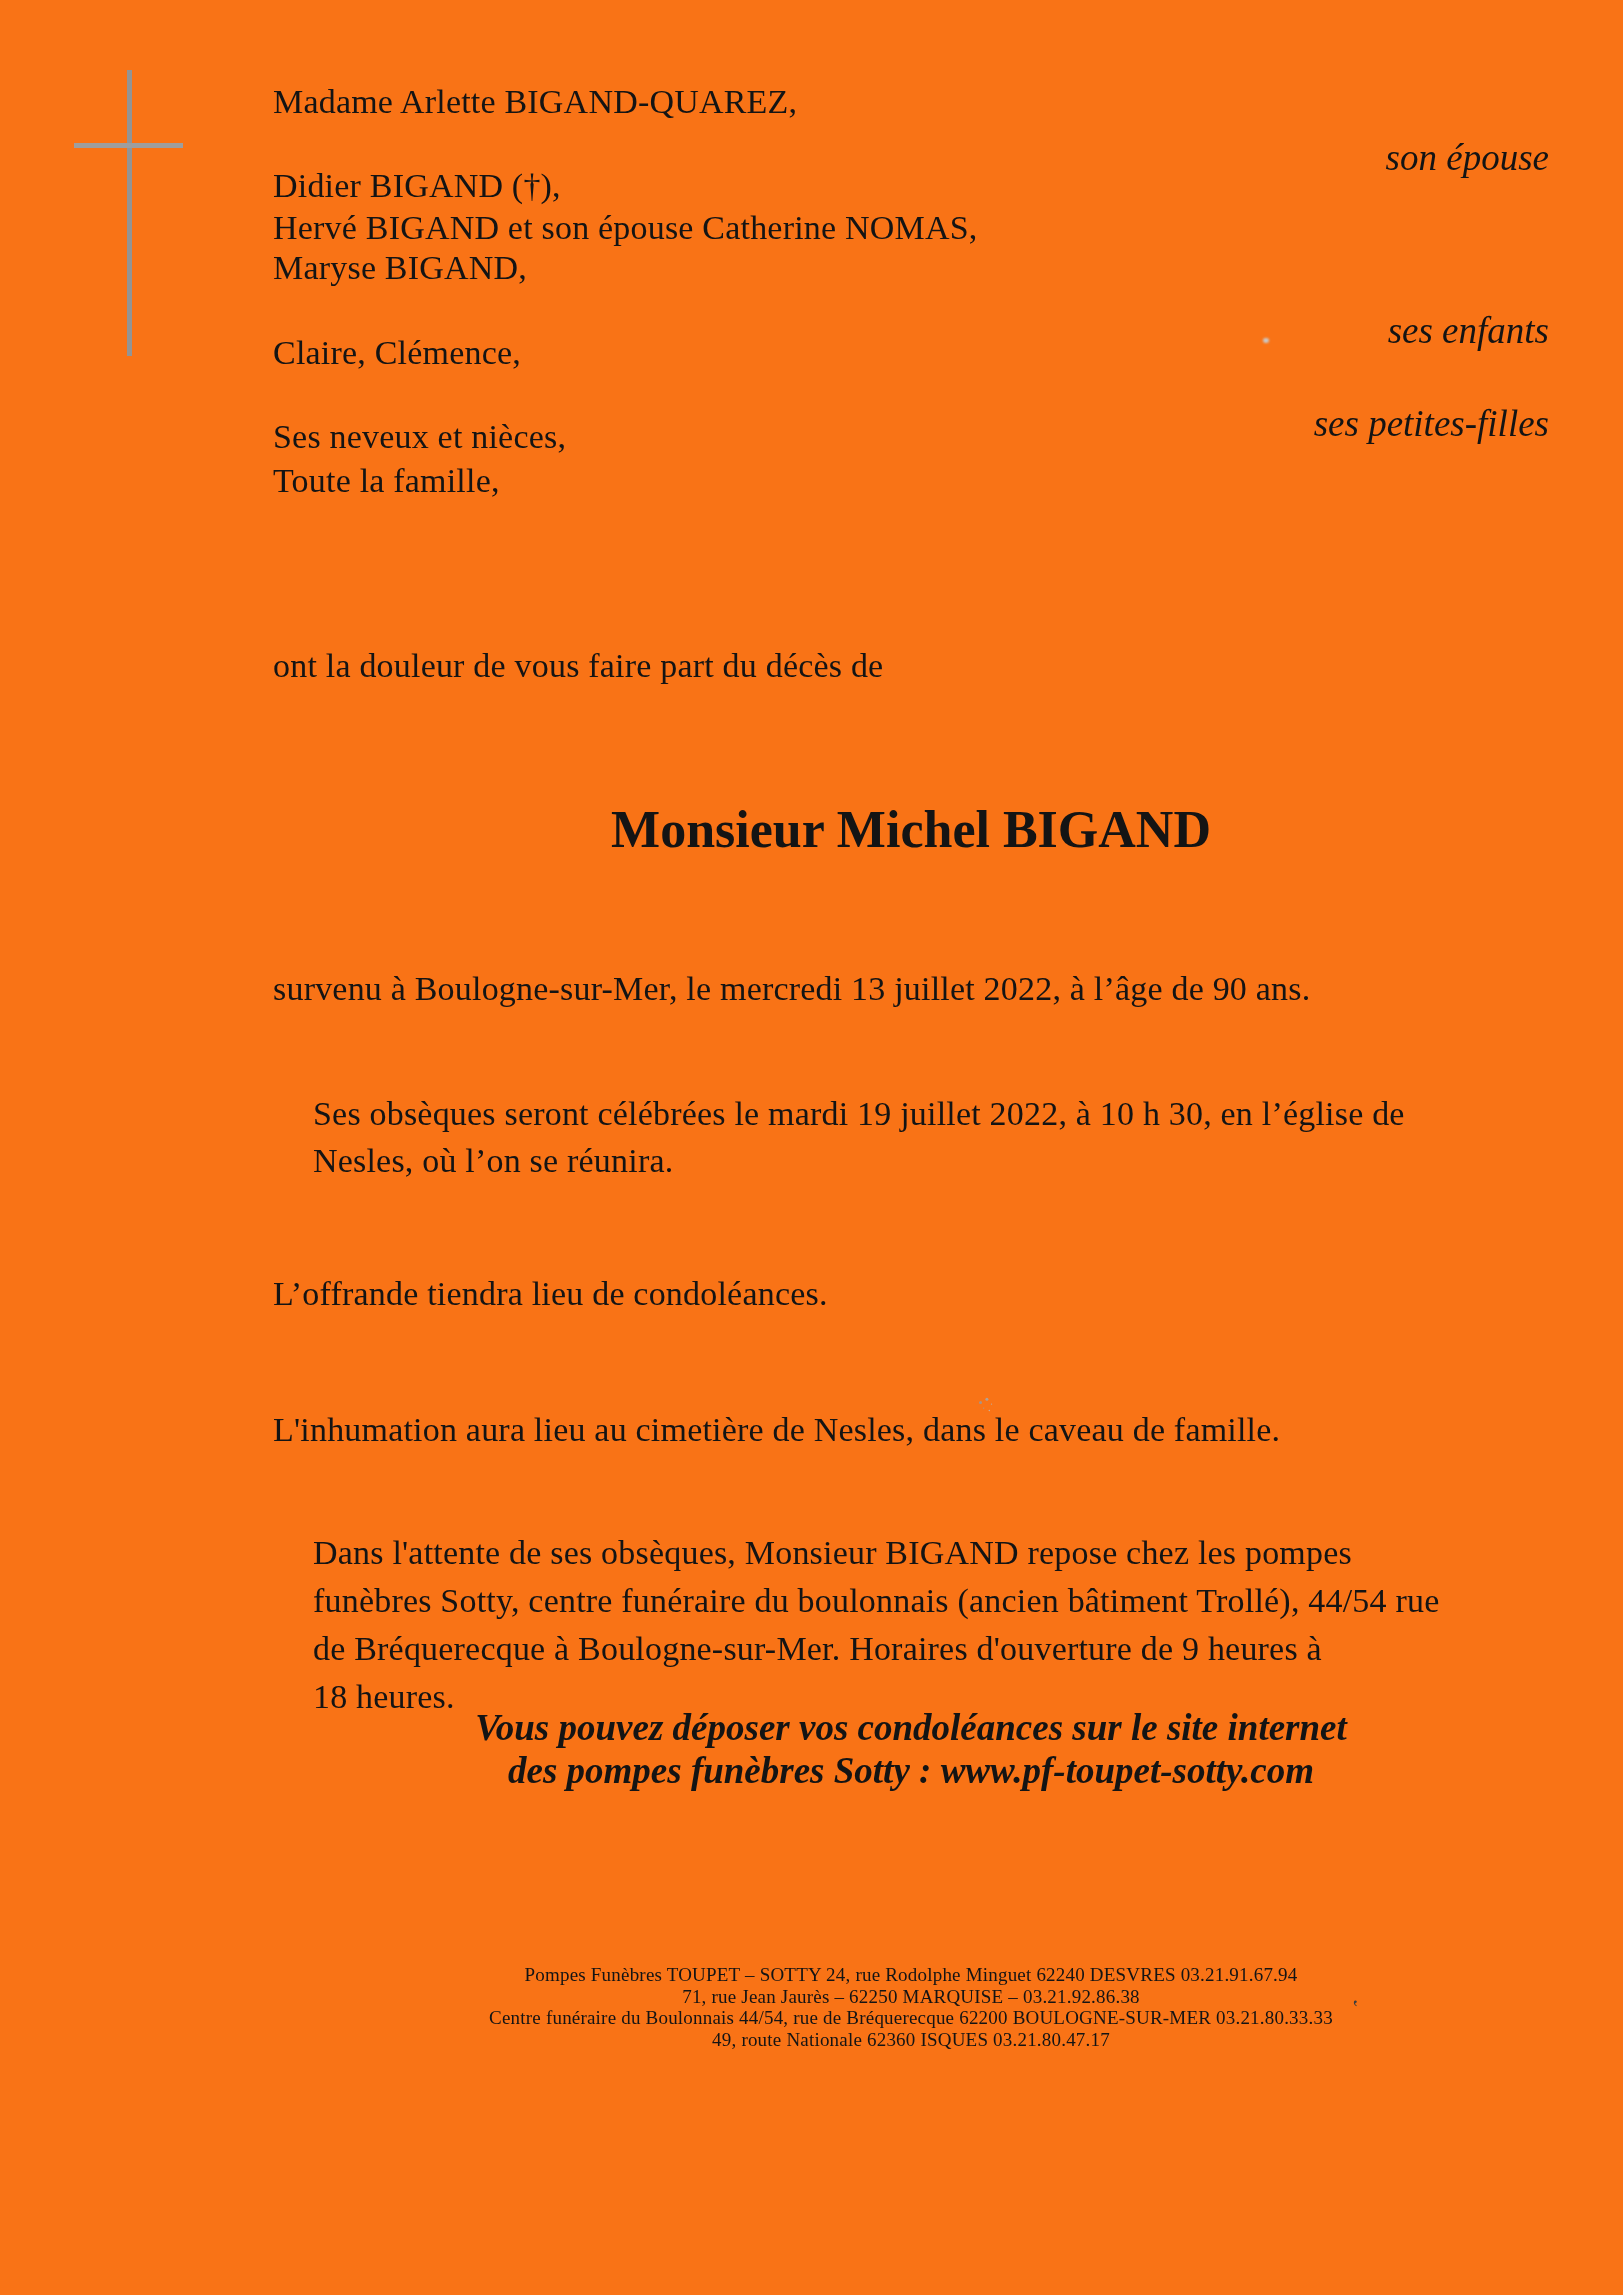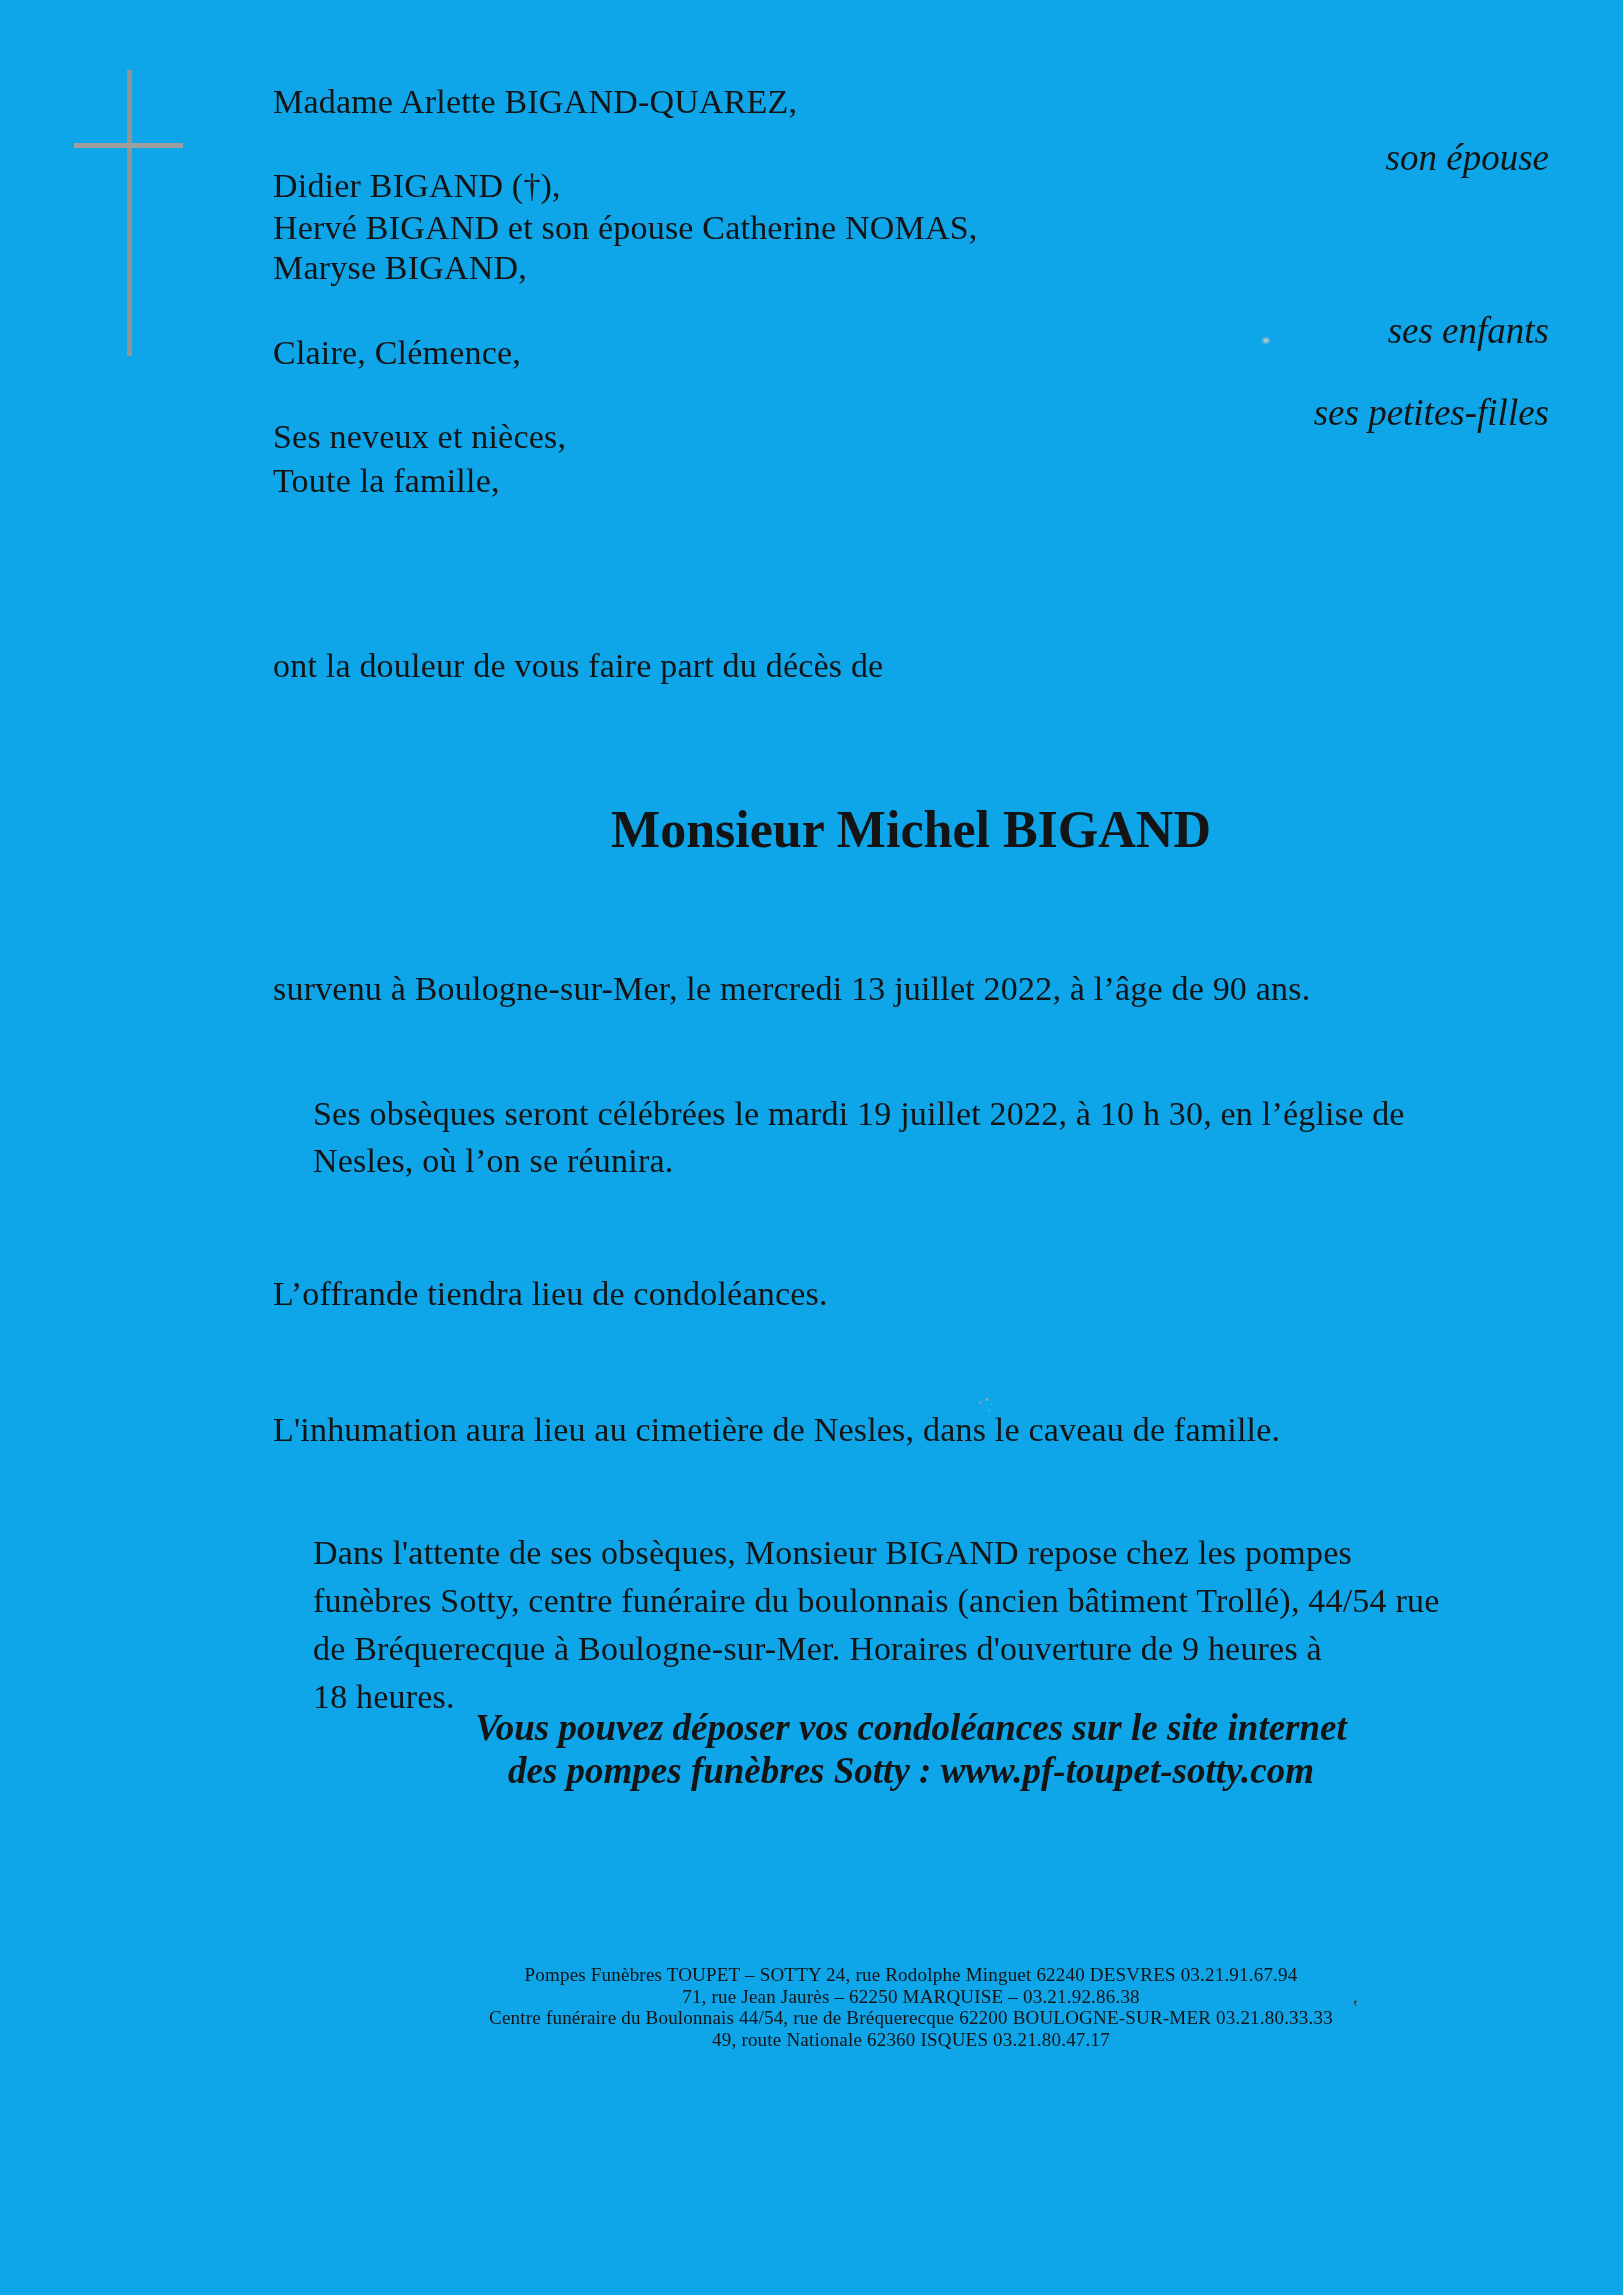--- a/index.html
+++ b/index.html
@@ -4,21 +4,21 @@
 <style>
   html, body {
     margin: 0;
     padding: 0;
     background: #ffffff;
   }
   #page {
     position: relative;
     width: 1624px;
     height: 2295px;
-    background: #0ea5e9;
+    background: #f97316;
     overflow: hidden;
     font-family: "Liberation Serif", "DejaVu Serif", serif;
     color: #141414;
   }
 
   
   .cross-v {
     position: absolute;
     left: 127px;
     top: 70px;
@@ -149,21 +149,21 @@
 
   <div class="content">
 
     <div class="line" style="top:85px">Madame Arlette BIGAND-QUAREZ,</div>
     <div class="rightlabel" style="top:139px">son épouse</div>
     <div class="line" style="top:169px">Didier BIGAND (†),</div>
     <div class="line" style="top:211px">Hervé BIGAND et son épouse Catherine NOMAS,</div>
     <div class="line" style="top:251px">Maryse BIGAND,</div>
     <div class="rightlabel" style="top:312px">ses enfants</div>
     <div class="line" style="top:336px">Claire, Clémence,</div>
-    <div class="rightlabel" style="top:394px">ses petites-filles</div>
+    <div class="rightlabel" style="top:405px">ses petites-filles</div>
     <div class="line" style="top:420px">Ses neveux et nièces,</div>
     <div class="line" style="top:464px">Toute la famille,</div>
 
     <div class="line" style="top:649px">ont la douleur de vous faire part du décès de</div>
 
     <div class="title" style="top:797px">Monsieur Michel BIGAND</div>
 
     <div class="line" style="top:972px">survenu à Boulogne-sur-Mer, le mercredi 13 juillet 2022, à l’âge de 90 ans.</div>
 
     <div class="para" style="top:1090px; line-height:47px">

